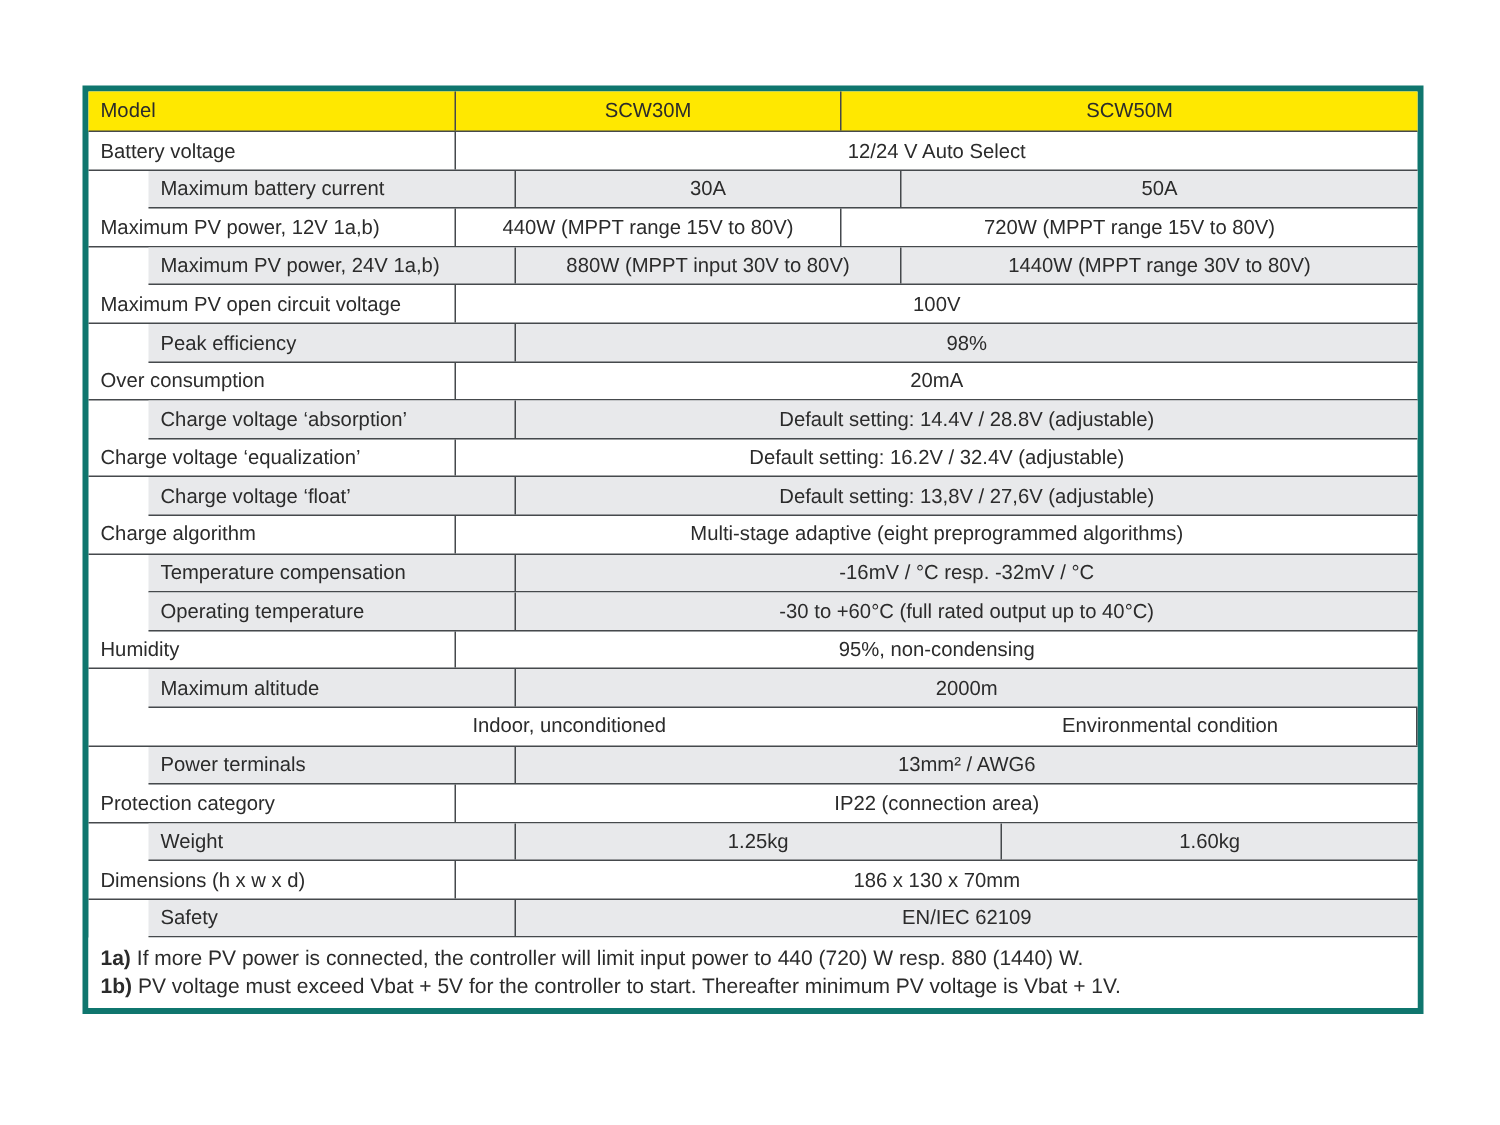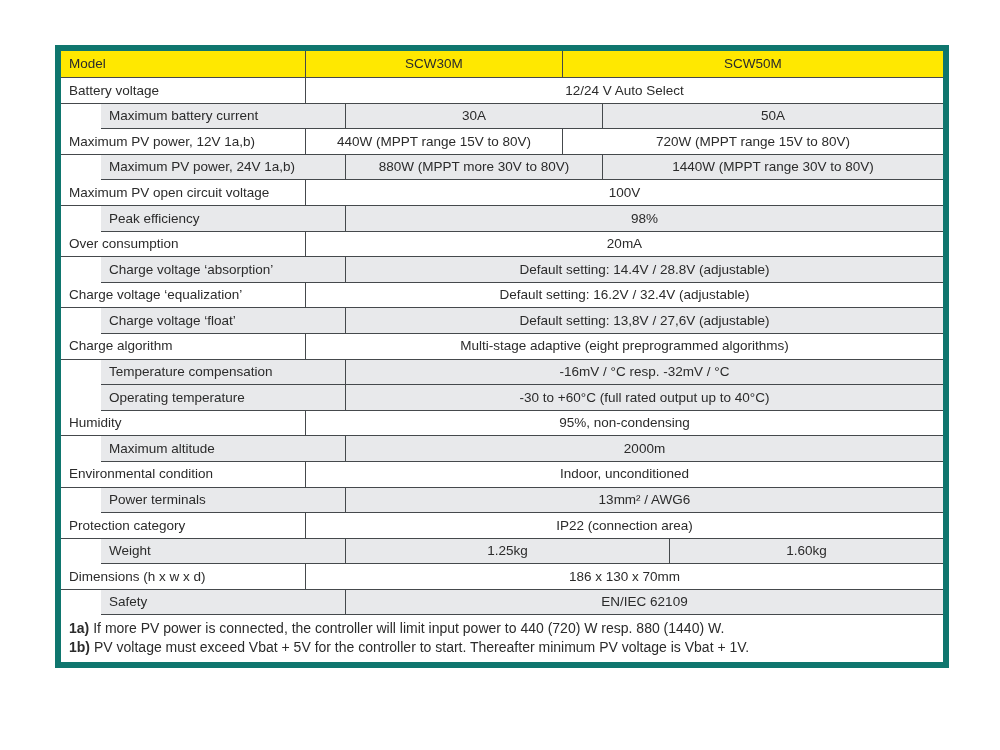--- a/index.html
+++ b/index.html
@@ -5,23 +5,23 @@
   * { margin: 0; padding: 0; box-sizing: border-box; }
   html, body { width: 1000px; height: 750px; background: #ffffff; }
   body {
     font-family: "Liberation Sans", sans-serif;
     color: #2b2b2b;
     position: relative;
   }
   .spec-table {
     position: absolute;
     left: 55px;
-    top: 45px;
+    top: 57px;
     width: 894px;
-    border: 6px solid #0f766e;
+    border: 4px solid #0f766e;
     background: #ffffff;
   }
   .row {
     display: flex;
     align-items: stretch;
     height: 25.6px;
     border-bottom: 1px solid #45494c;
     font-size: 13.5px;
     line-height: 1;
   }
@@ -66,21 +66,21 @@
         <div class="cell v1">30A</div>
         <div class="cell v2">50A</div>
       </div>
       <div class="row">
         <div class="cell label">Maximum PV power, 12V 1a,b)</div>
         <div class="cell v1">440W (MPPT range 15V to 80V)</div>
         <div class="cell v2">720W (MPPT range 15V to 80V)</div>
       </div>
       <div class="row shaded">
         <div class="cell label">Maximum PV power, 24V 1a,b)</div>
-        <div class="cell v1">880W (MPPT more 30V to 80V)</div>
+        <div class="cell v1">880W (MPPT input 30V to 80V)</div>
         <div class="cell v2">1440W (MPPT range 30V to 80V)</div>
       </div>
       <div class="row">
         <div class="cell label">Maximum PV open circuit voltage</div>
         <div class="cell value">100V</div>
       </div>
       <div class="row shaded">
         <div class="cell label">Peak efficiency</div>
         <div class="cell value">98%</div>
       </div>
@@ -114,22 +114,22 @@
       </div>
       <div class="row">
         <div class="cell label">Humidity</div>
         <div class="cell value">95%, non-condensing</div>
       </div>
       <div class="row shaded">
         <div class="cell label">Maximum altitude</div>
         <div class="cell value">2000m</div>
       </div>
       <div class="row">
+        <div class="cell value">Indoor, unconditioned</div>
         <div class="cell label">Environmental condition</div>
-        <div class="cell value">Indoor, unconditioned</div>
       </div>
       <div class="row shaded">
         <div class="cell label">Power terminals</div>
         <div class="cell value">13mm² / AWG6</div>
       </div>
       <div class="row">
         <div class="cell label">Protection category</div>
         <div class="cell value">IP22 (connection area)</div>
       </div>
       <div class="row shaded">

